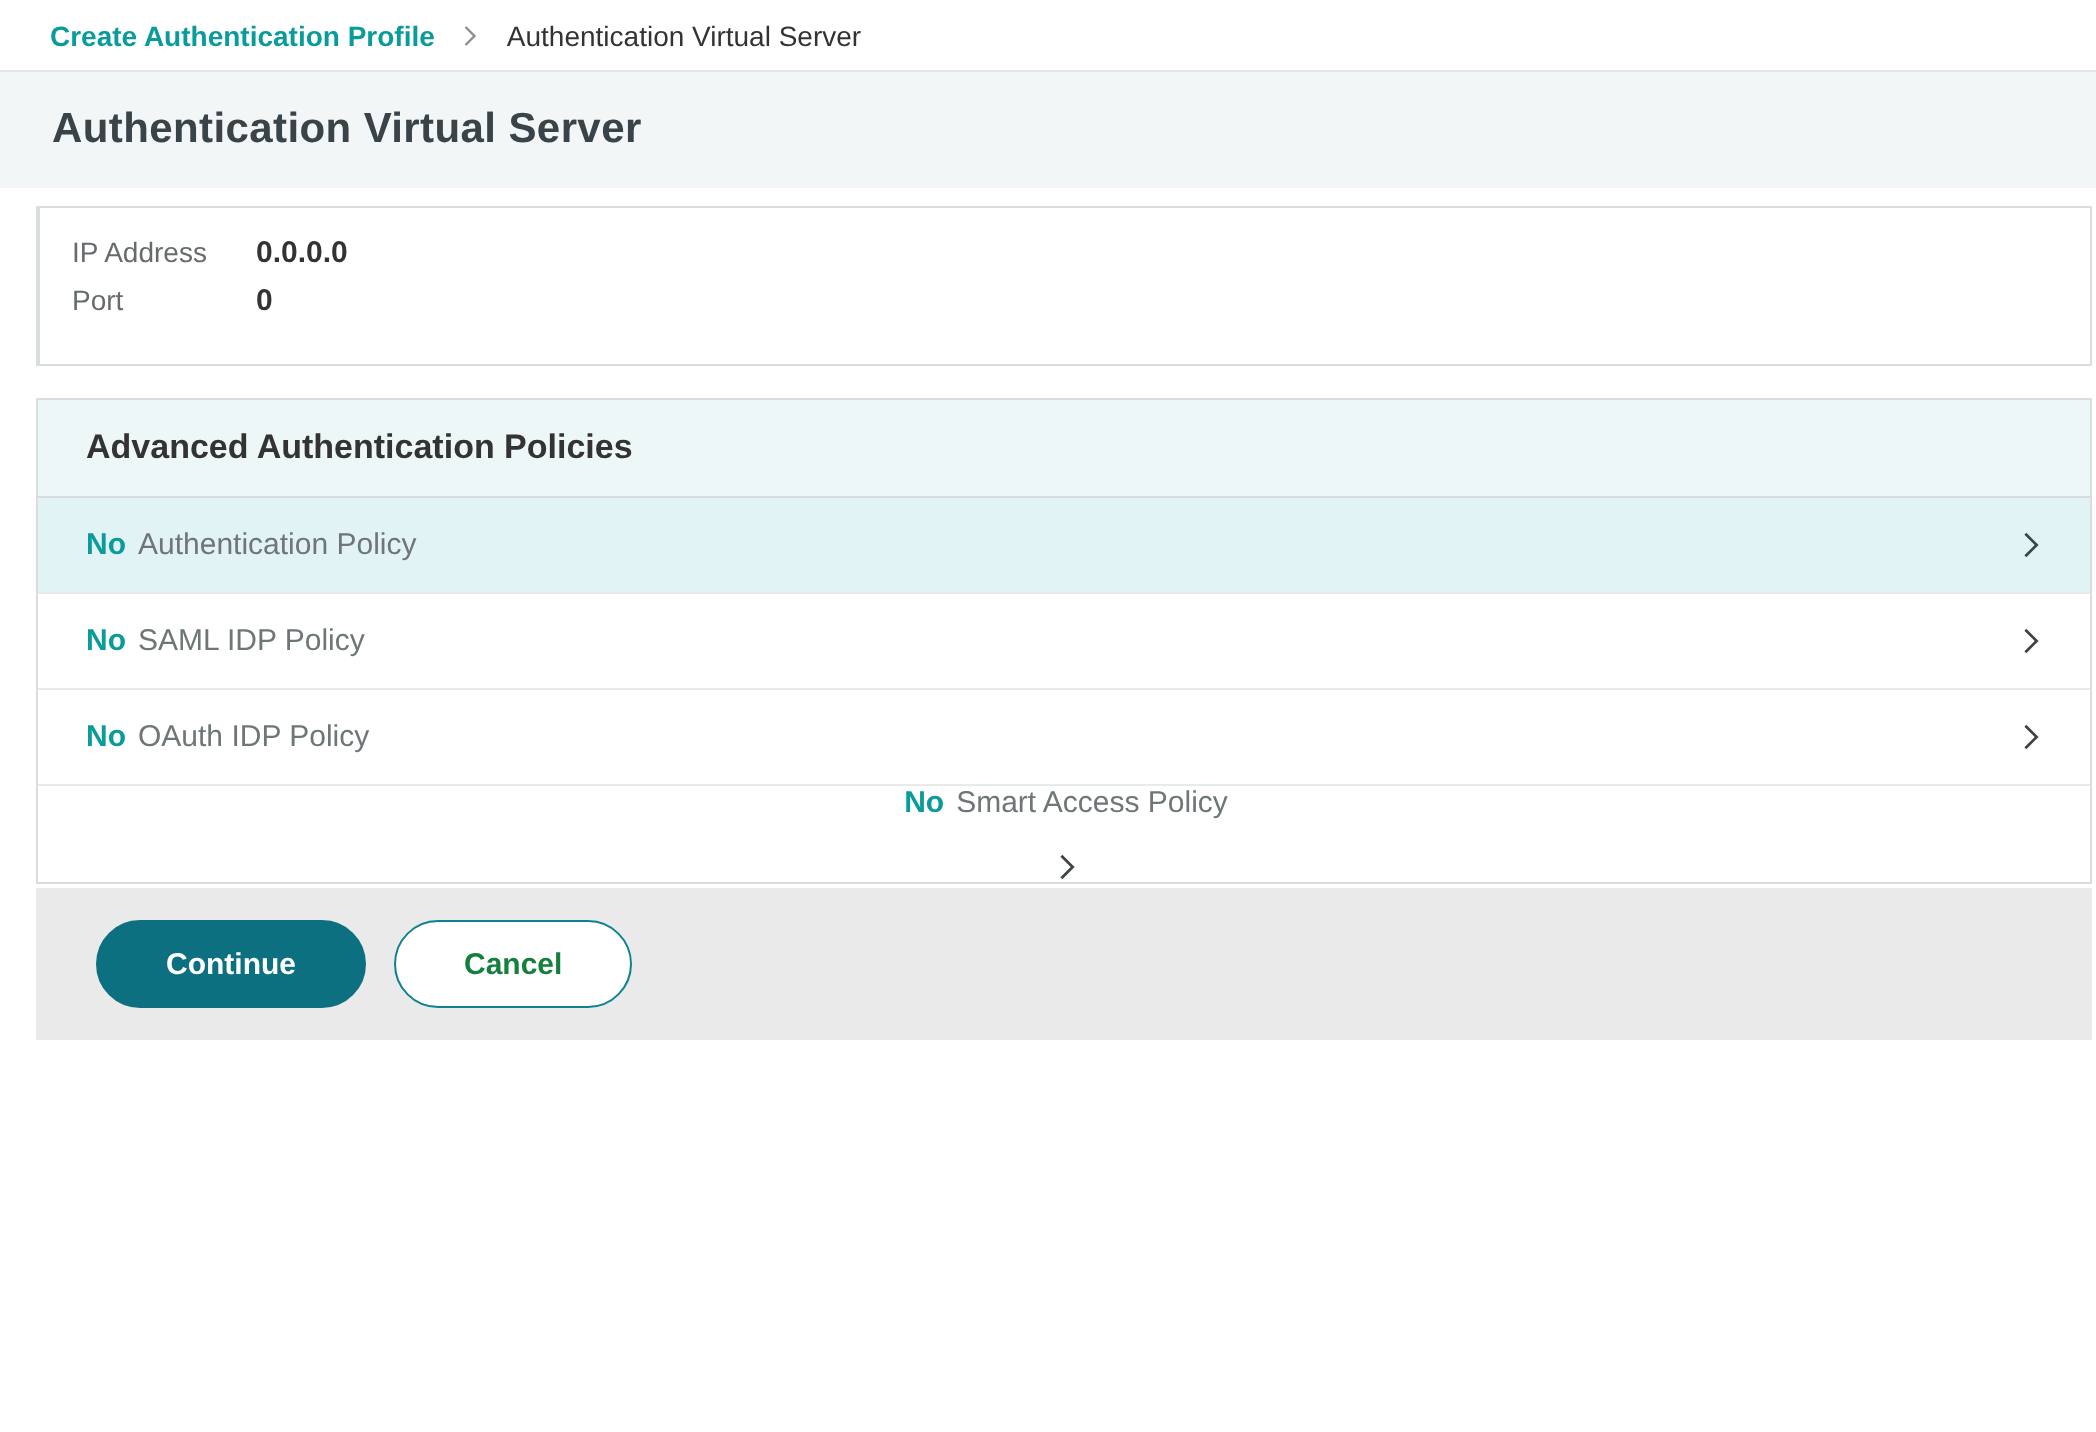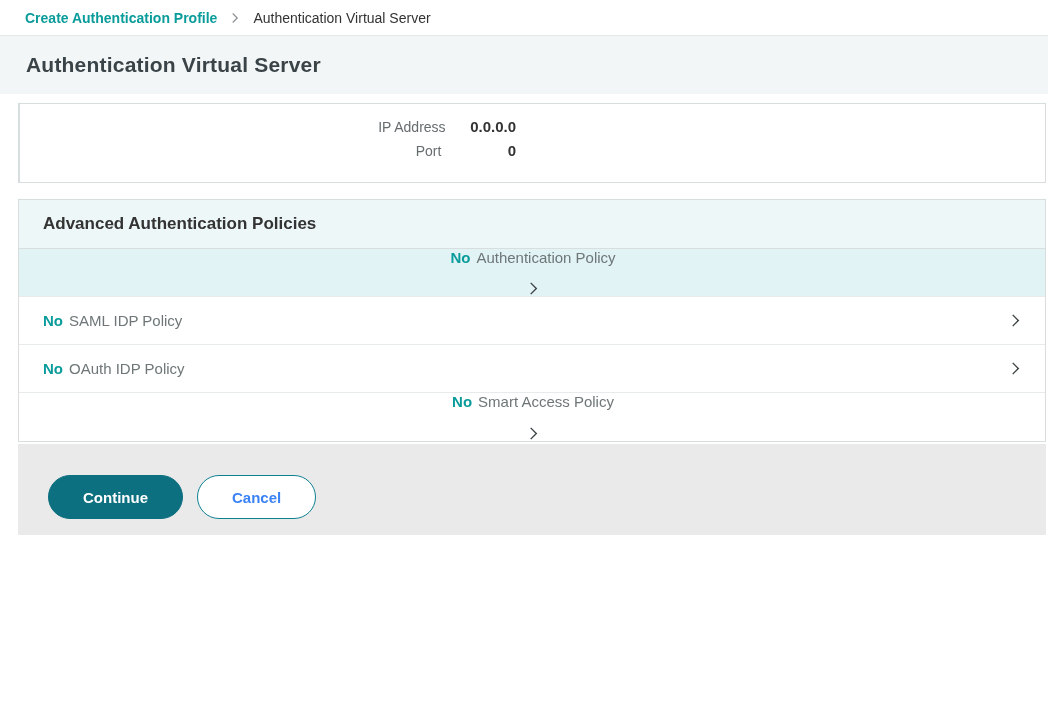--- a/index.html
+++ b/index.html
@@ -75,39 +75,39 @@
     align-items:baseline;
   }
   .basic-right {
     width:50%;
     border-left:1px solid #d8dede;
     padding:14px 16px;
     display:flex;
     flex-direction:column;
     gap:7px;
   }
-  .field-row { display:flex; align-items:baseline;justify-content:flex-end; }
+  .field-row { display:flex; align-items:baseline; }
   .field-label { color:#666c6e; font-size:14px; }
   .basic-right .field-label { width:92px; flex:none; }
   .field-value { color:#333; font-weight:bold; font-size:15px; }
 
   
   .policy-row {
     display:flex;
     align-items:center;
     justify-content:space-between;
     height:48px;
     padding:0 22px 0 24px;
     border-bottom:1px solid #e8ebeb;
     font-size:15px;
     cursor:pointer;
     background:#fff;
   }
   .policy-row:last-child { border-bottom:none;flex-direction:column; }
-  .policy-row.highlighted { background:#e1f3f4;flex-direction:column; }
+  .policy-row.highlighted { background:#e1f3f4; }
   .row-count { color:#0a9b9b; font-weight:bold; margin-right:6px; }
   .row-label { color:#6e7678; }
   .chev { display:flex; align-items:center; }
 
   
   .footer-bar {
     margin-top:2px;
     background:#eaeaea;
     padding:16px 30px;
     display:flex;
@@ -115,30 +115,29 @@
     gap:14px;
   }
   .btn {
     height:44px;
     border-radius:22px;
     font-size:15px;
     font-weight:bold;
     font-family:inherit;
     cursor:pointer;
     padding:0 34px;
-    margin-top:15px;
   }
   .btn.primary {
     background:#0d7080;
     color:#fff;
     border:1px solid #0d7080;
   }
   .btn.secondary {
     background:#fff;
-    color:#3b82f6;
+    color:#15803d;
     border:1px solid #0e8191;
   }
 </style>
 </head>
 <body>
 
 <div>
 
   <header class="breadcrumb-bar">
     <a class="crumb-link">Create Authentication Profile</a>

